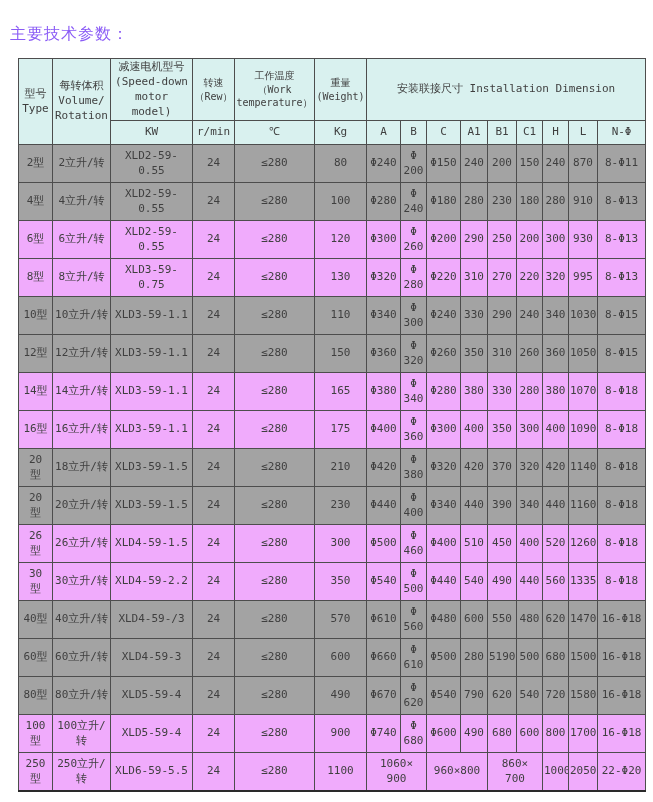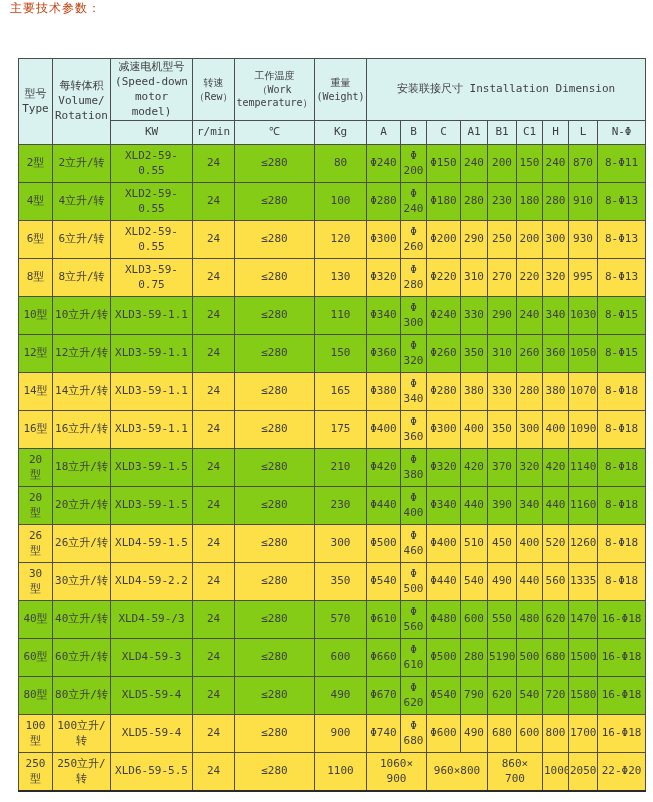--- a/index.html
+++ b/index.html
@@ -10,23 +10,23 @@
     font-family: "DejaVu Sans Mono", monospace;
     overflow: hidden;
   }
   .page {
     position: relative;
     width: 653px; height: 802px;
     background: #ffffff;
   }
   .page-title {
     position: absolute;
-    left: 10px; top: 0;
-    font-size: 12px;
-    color: #c2410c;
+    left: 10px; top: 24px;
+    font-size: 16px;
+    color: #8b5cf6;
     letter-spacing: 1px;
     white-space: pre;
   }
   table.spec {
     position: absolute;
     left: 18px; top: 58px;
     width: 627px;
     border-collapse: collapse;
     table-layout: fixed;
     border: 1px solid #4d4d4d;
@@ -40,22 +40,22 @@
     text-align: center;
     vertical-align: middle;
     padding: 1px;
     line-height: 1.35;
     white-space: pre-line;
     overflow: hidden;
   }
   .spec thead th { background: #d9f1ef; }
   .spec thead tr.hdr-main { height: 56px; }
   .spec thead tr.hdr-sub  { height: 24px; margin-top: 31px; }
-  .spec tbody tr { height: 38px; background: #84cc16; }
-  .spec tbody tr.shade { background: #fde047; }
+  .spec tbody tr { height: 38px; background: #a3a3a3; }
+  .spec tbody tr.shade { background: #f0abfc; }
   .spec th.small { font-size: 10px; }
 </style>
 </head>
 <body>
 
 <div class="page">
 
   <div class="page-title">主要技术参数：</div>
 
   <table class="spec">

